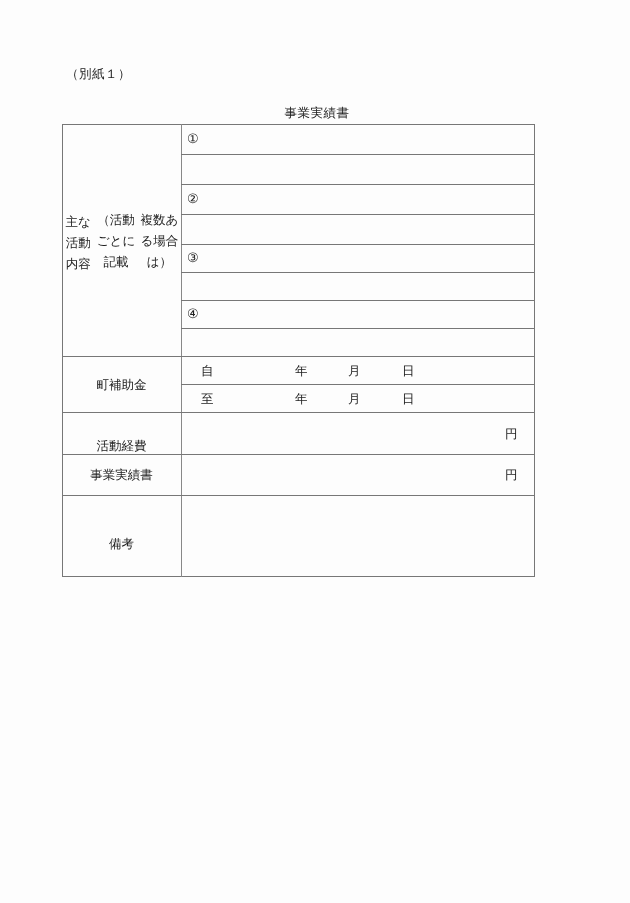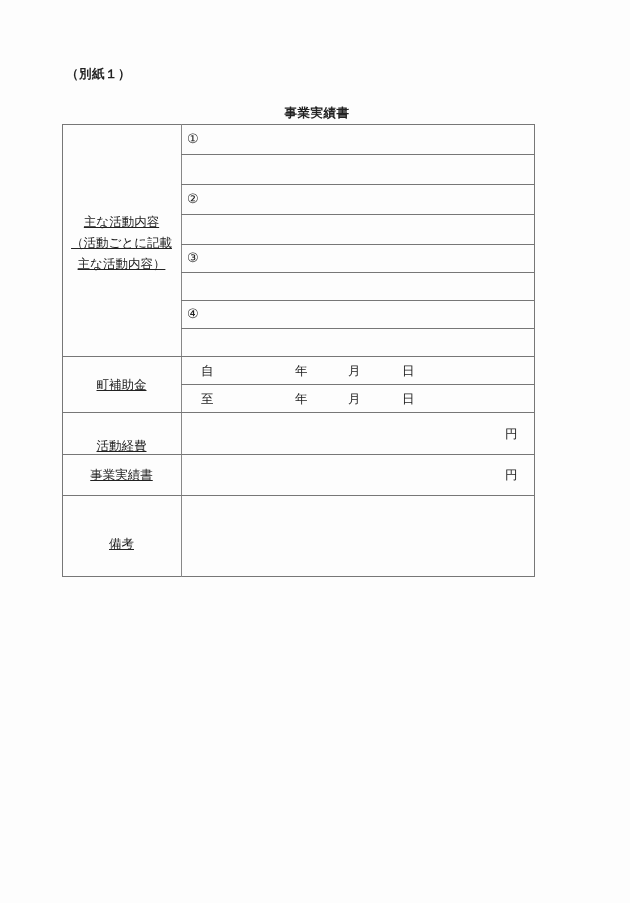--- a/index.html
+++ b/index.html
@@ -1,30 +1,30 @@
 <!DOCTYPE html>
 <html><head>
 <meta charset="utf-8">
 <style>
   html, body { margin:0; padding:0; }
   body {
     width:630px; height:903px; background:#fdfdfd; position:relative;
     font-family:"DejaVu Serif","Liberation Serif",serif; color:#222;
     font-size:12px; overflow:hidden;
   }
-  .abs { position:absolute;font-weight:bold; }
+  .abs { position:absolute; }
   #attachment-label { left:66px; top:66px; font-size:12.5px; letter-spacing:0.5px; }
   #doc-title { left:0; width:630px; top:105px; text-align:center; font-size:12.5px; padding-left:2px; letter-spacing:0.5px; }
   #form-table {
     position:absolute; left:62px; top:124px; width:473px; height:453px;
     border:1.5px solid #777; box-sizing:border-box;
   }
   .hline { position:absolute; height:0; border-top:1.5px solid #777; }
   .vline { position:absolute; width:0; border-left:1.5px solid #888; }
-  .label-cell { position:absolute; left:62px; width:119px; text-align:center; display:flex; align-items:center; justify-content:center; flex-direction:column; line-height:21px; font-size:12.5px;text-decoration:underline; }
+  .label-cell { position:absolute; left:62px; width:119px; text-align:center; display:flex; align-items:center; justify-content:center; flex-direction:row; line-height:21px; font-size:12.5px; }
   .circle-num { position:absolute; left:187px; font-size:13px; }
   .date-char { position:absolute; font-size:12.5px; }
   .yen { position:absolute; left:505px; font-size:12.5px; }
   .field { position:absolute; left:182px; width:352px; }
 </style>
 </head>
 <body>
 
 <div id="attachment-label" class="abs">（別紙１）</div>
 <div id="doc-title" class="abs">事業実績書</div>
@@ -43,21 +43,21 @@
 
 <div class="hline" style="left:62px; width:473px; top:356px;"></div>
 <div class="hline" style="left:181px; width:354px; top:384px;"></div>
 <div class="hline" style="left:62px; width:473px; top:412px;"></div>
 <div class="hline" style="left:62px; width:473px; top:454px;"></div>
 <div class="hline" style="left:62px; width:473px; top:495px;"></div>
 
 <div class="label-cell" style="top:124px; height:232px;">
   <span style="padding-top:4px;">主な活動内容</span>
   <span>（活動ごとに記載</span>
-  <span>主な活動内容）</span>
+  <span>複数ある場合は）</span>
 </div>
 
 <div class="circle-num" style="top:131px;">①</div>
 <div class="field" style="top:125px; height:29px;"></div>
 <div class="field" style="top:155px; height:29px;"></div>
 
 <div class="circle-num" style="top:191px;">②</div>
 <div class="field" style="top:185px; height:29px;"></div>
 <div class="field" style="top:215px; height:29px;"></div>
 

